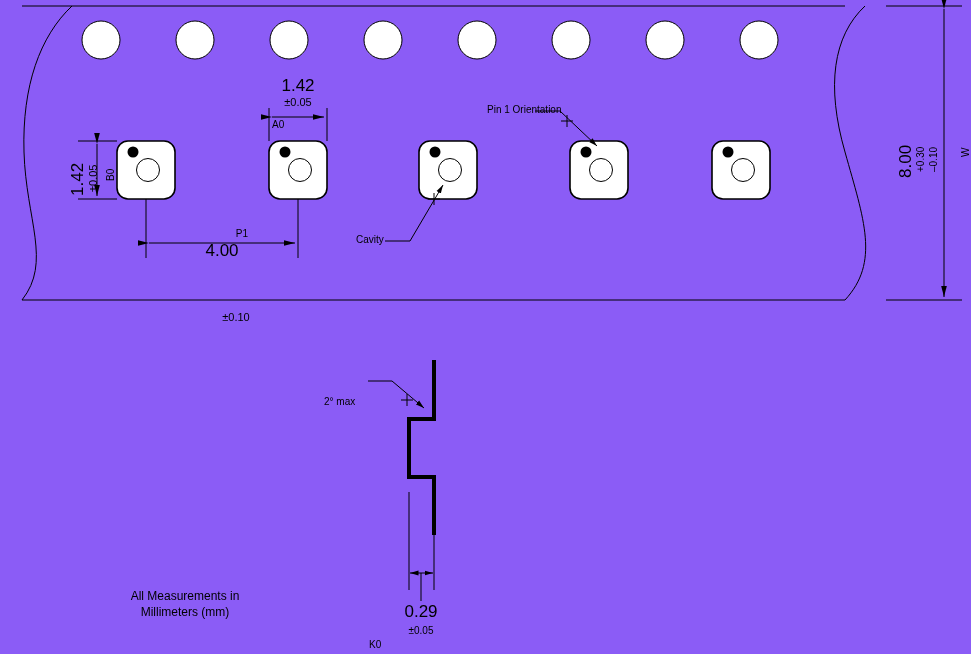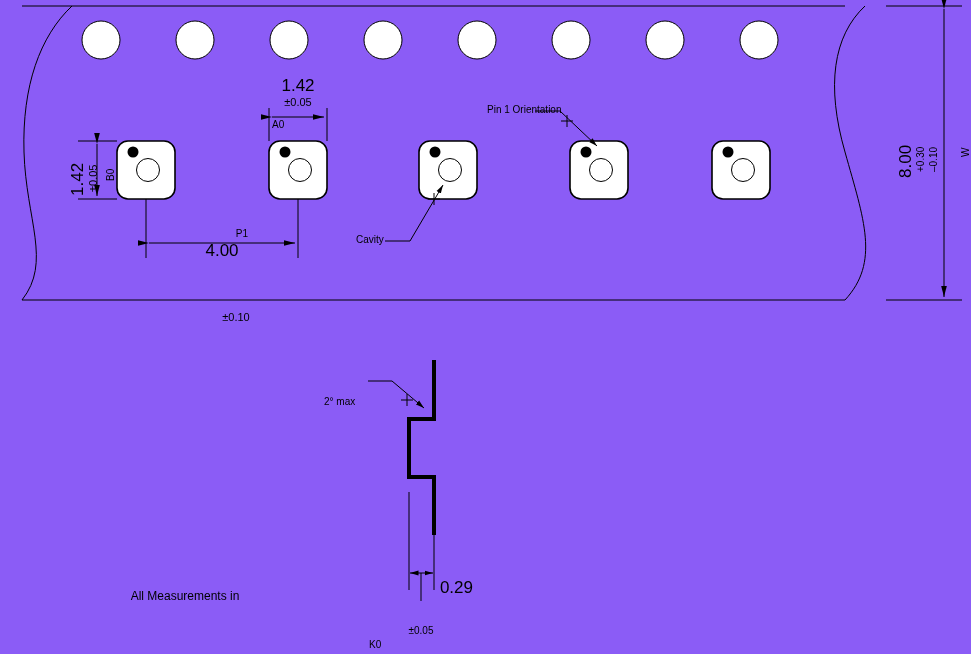--- a/index.html
+++ b/index.html
@@ -200,21 +200,22 @@
   <div class="dimtxt sml rot90" style="left:916px; top:172px;">+0.30</div>
   <div class="dimtxt sml rot90" style="left:929px; top:172px;">–0.10</div>
   <div class="dimtxt lbl rot90" style="left:961px; top:157px;">W</div>
 
   <div class="dimtxt lbl" style="left:447px; top:105px;padding-left:40px;">Pin 1 Orientation</div>
 
   <div class="dimtxt lbl" style="left:356px; top:235px;">Cavity</div>
 
   <div class="dimtxt lbl" style="left:324px; top:375px;margin-top:22px;">2°  max</div>
 
-  <div class="dimtxt big" style="left:369px; top:579px; width:104px; text-align:right;">0.29</div>
+  <div class="dimtxt big" style="left:369px; top:603px; width:104px; text-align:center;">0.29</div>
   <div class="dimtxt sml" style="left:369px; top:626px; width:104px; text-align:center;">±0.05</div>
   <div class="dimtxt lbl" style="left:369px; top:640px; width:104px; text-align:left;">K0</div>
 
   <div class="dimtxt note" style="left:60px; top:588px; width:250px;">
     <div>All Measurements in</div>
+    <div>Millimeters (mm)</div>
   </div>
 
 </div>
 
 </body></html>

